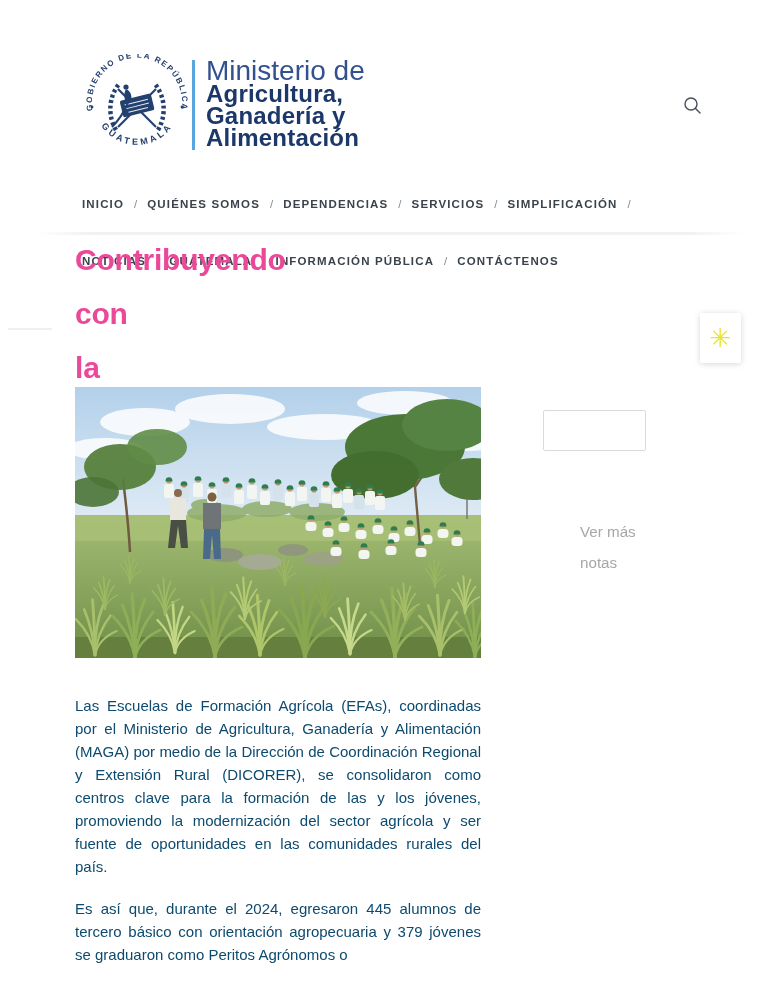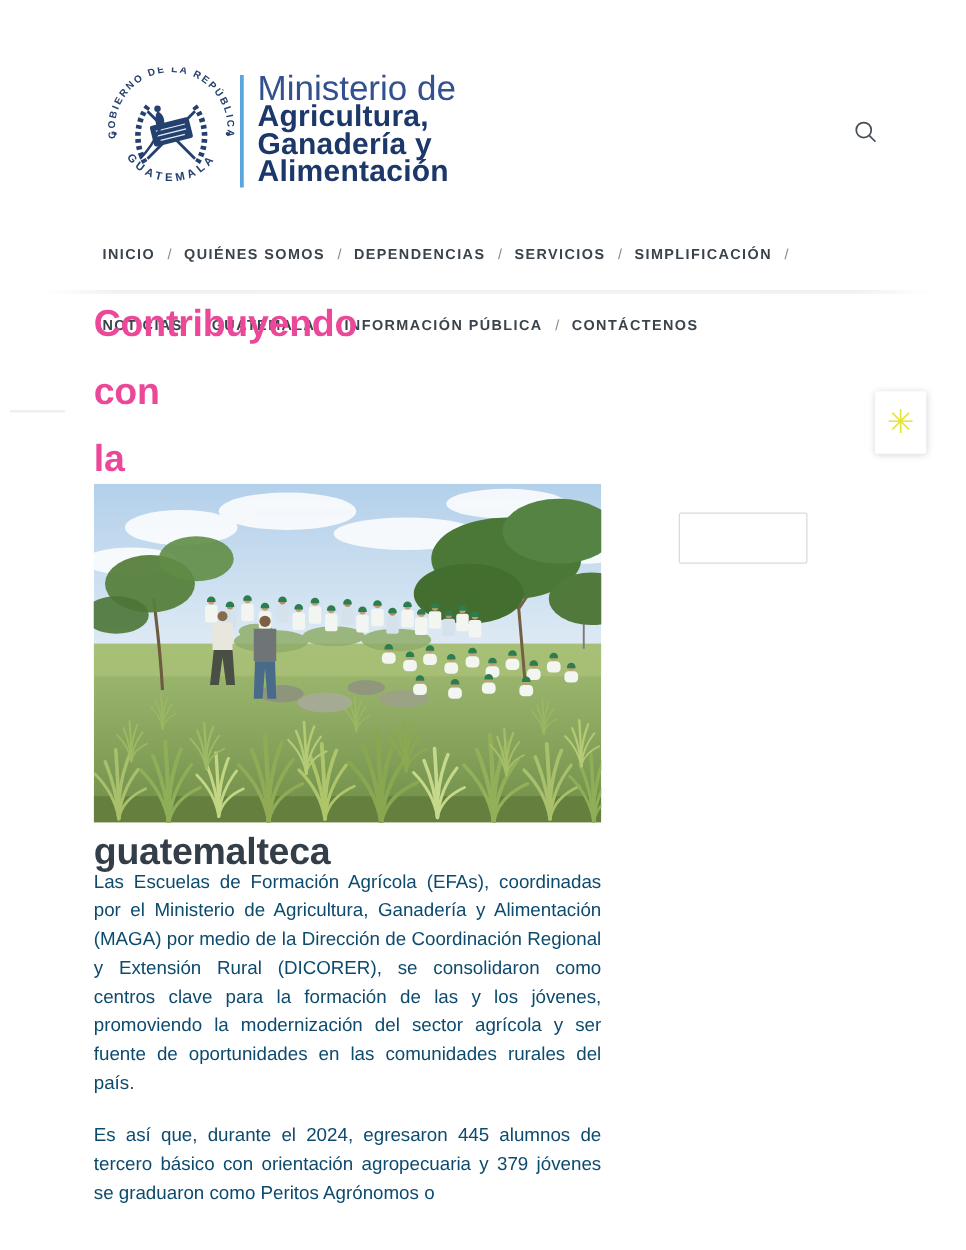--- a/index.html
+++ b/index.html
@@ -289,27 +289,27 @@
       <use href="#tuft" transform="translate(250,230) scale(0.9)" style="color:#8ca952"></use>
       <use href="#tuft" transform="translate(330,233) scale(0.8)" style="color:#a5bd66"></use>
       <use href="#tuft" transform="translate(30,222) scale(0.7)" style="color:#9db964"></use>
       <use href="#tuft" transform="translate(390,226) scale(0.8)" style="color:#b4ca74"></use>
       <use href="#tuft" transform="translate(55,196) scale(0.6)" style="color:#9fba62" opacity="0.8"></use>
       <use href="#tuft" transform="translate(210,198) scale(0.6)" style="color:#9fba62" opacity="0.8"></use>
       <use href="#tuft" transform="translate(360,200) scale(0.6)" style="color:#9fba62" opacity="0.8"></use>
     </g>
   </svg>
 
-  <h1 class="article-title-tail">guatemalteca</h1>
 
   <div class="article-body">
     <p>Las Escuelas de Formación Agrícola (EFAs), coordinadas por el Ministerio de Agricultura, Ganadería y Alimentación (MAGA) por medio de la Dirección de Coordinación Regional y Extensión Rural (DICORER), se consolidaron como centros clave para la formación de las y los jóvenes, promoviendo la modernización del sector agrícola y ser fuente de oportunidades en las comunidades rurales del país.</p>
     <p>Es así que, durante el 2024, egresaron 445 alumnos de tercero básico con orientación agropecuaria y 379 jóvenes se graduaron como Peritos Agrónomos o</p>
   </div>
 
   <div class="sb-label">Buscar</div>
   <input class="sb-input" type="text" value="" style="">
+  <a class="sb-more">Ver más notas</a>
 
   <button class="float-widget">
     <span class="glyph">✳</span>
   </button>
 
 </div>
 
 </body></html>

